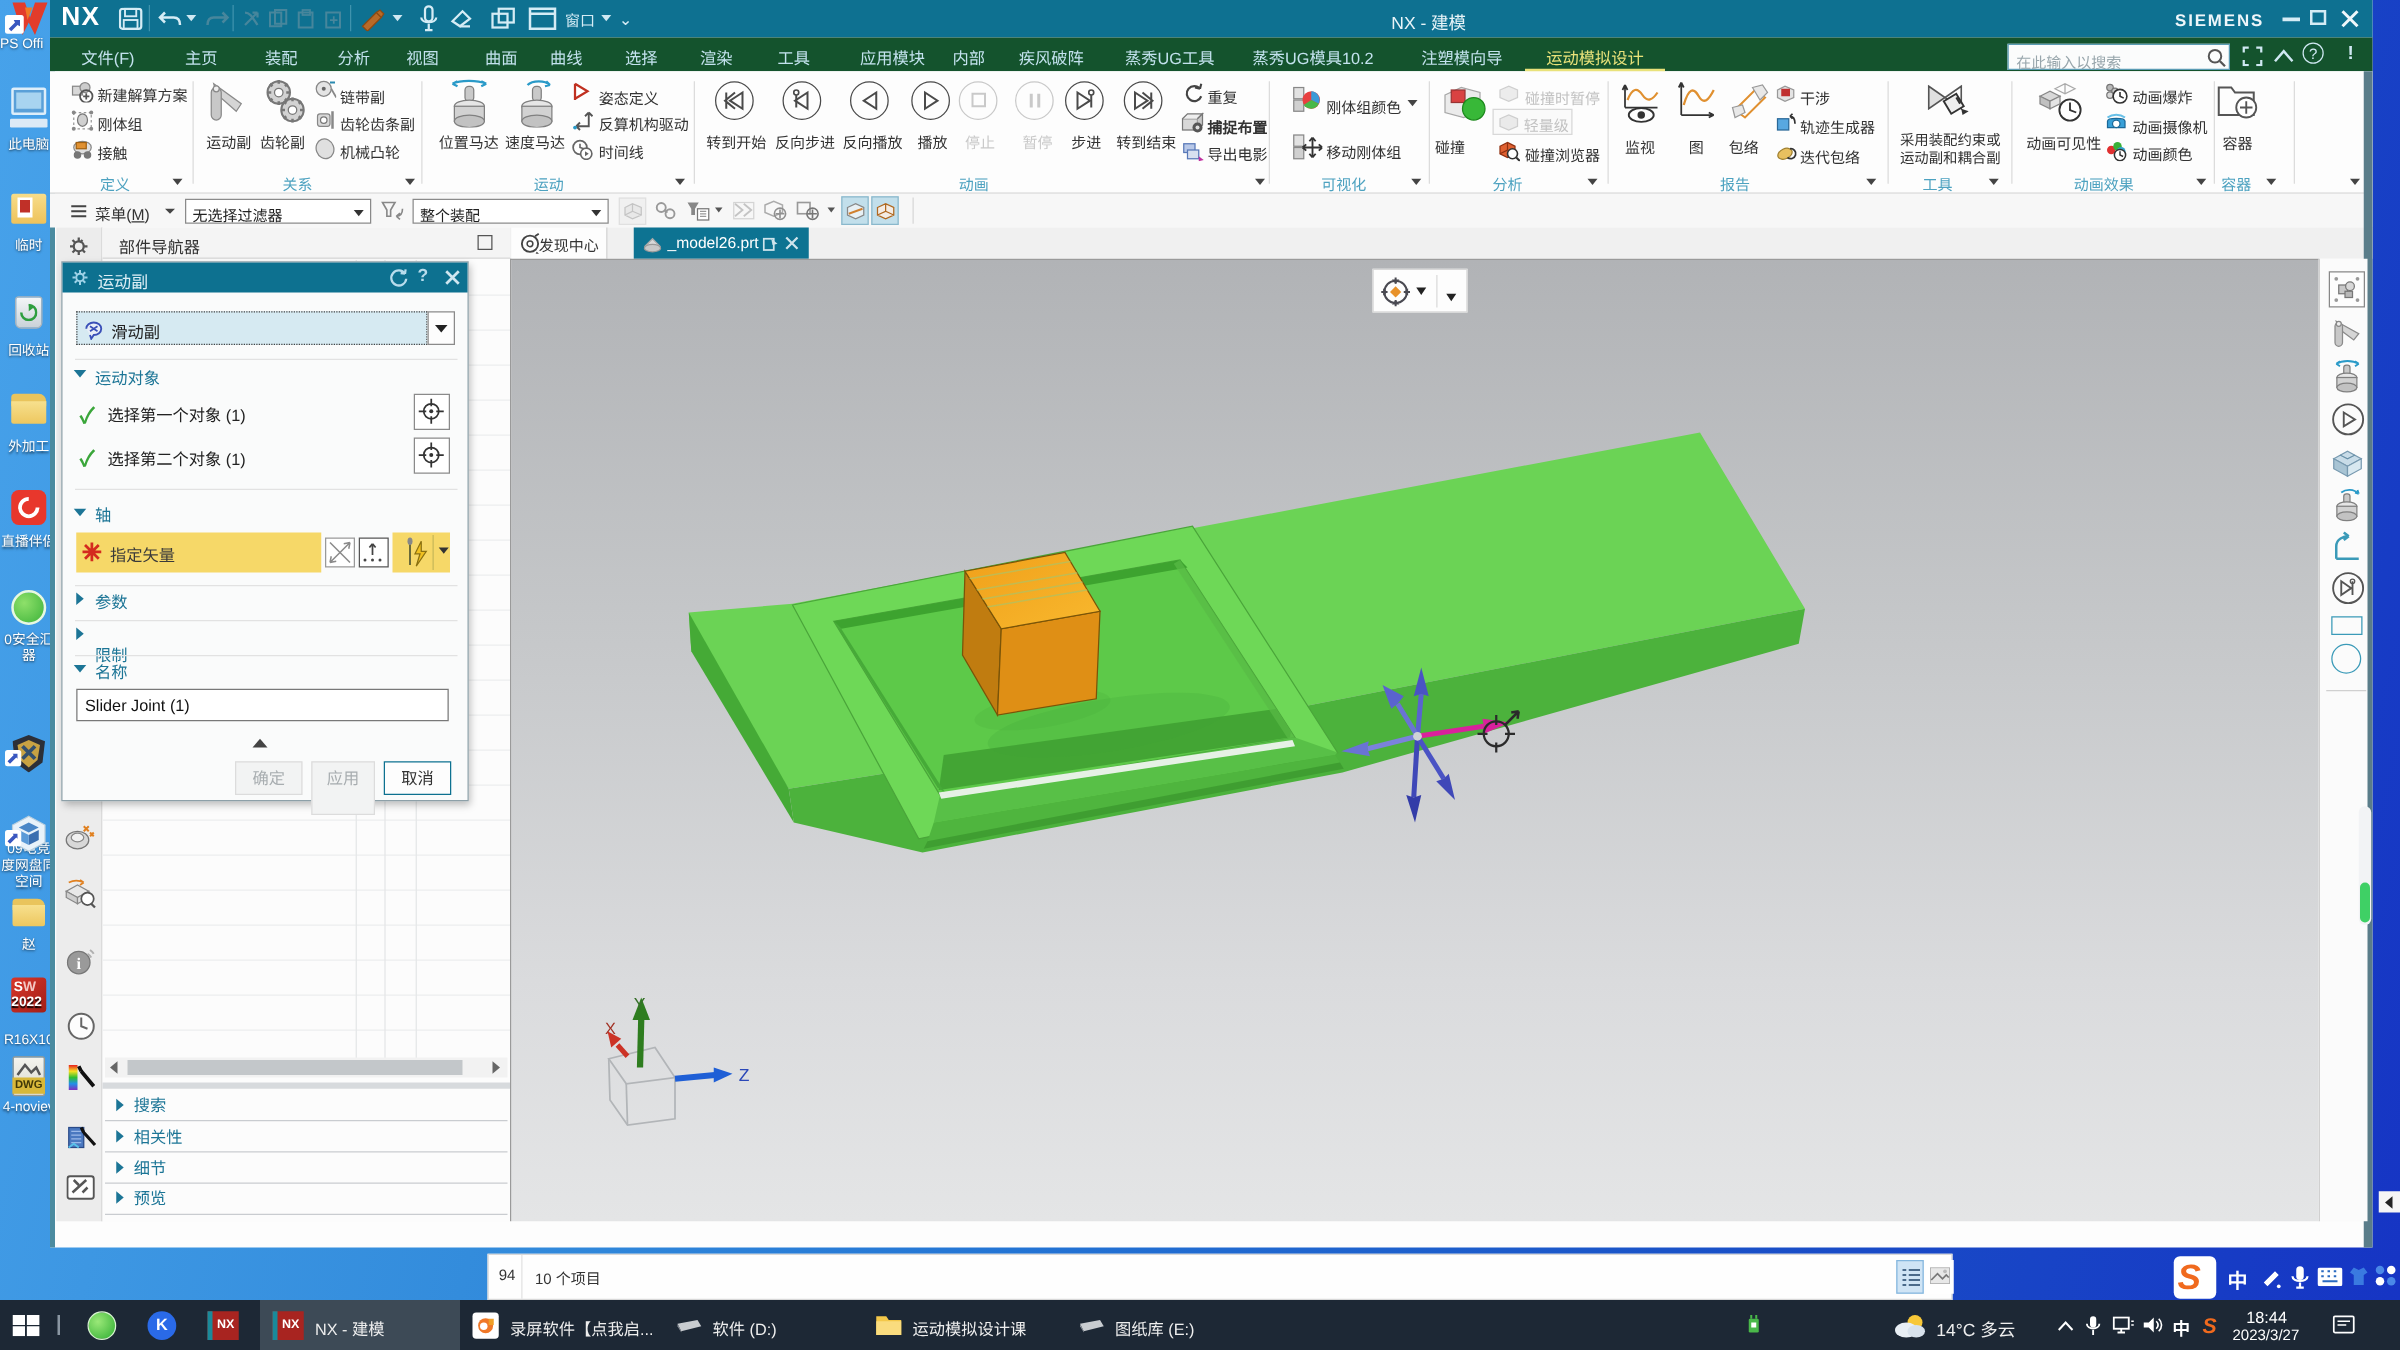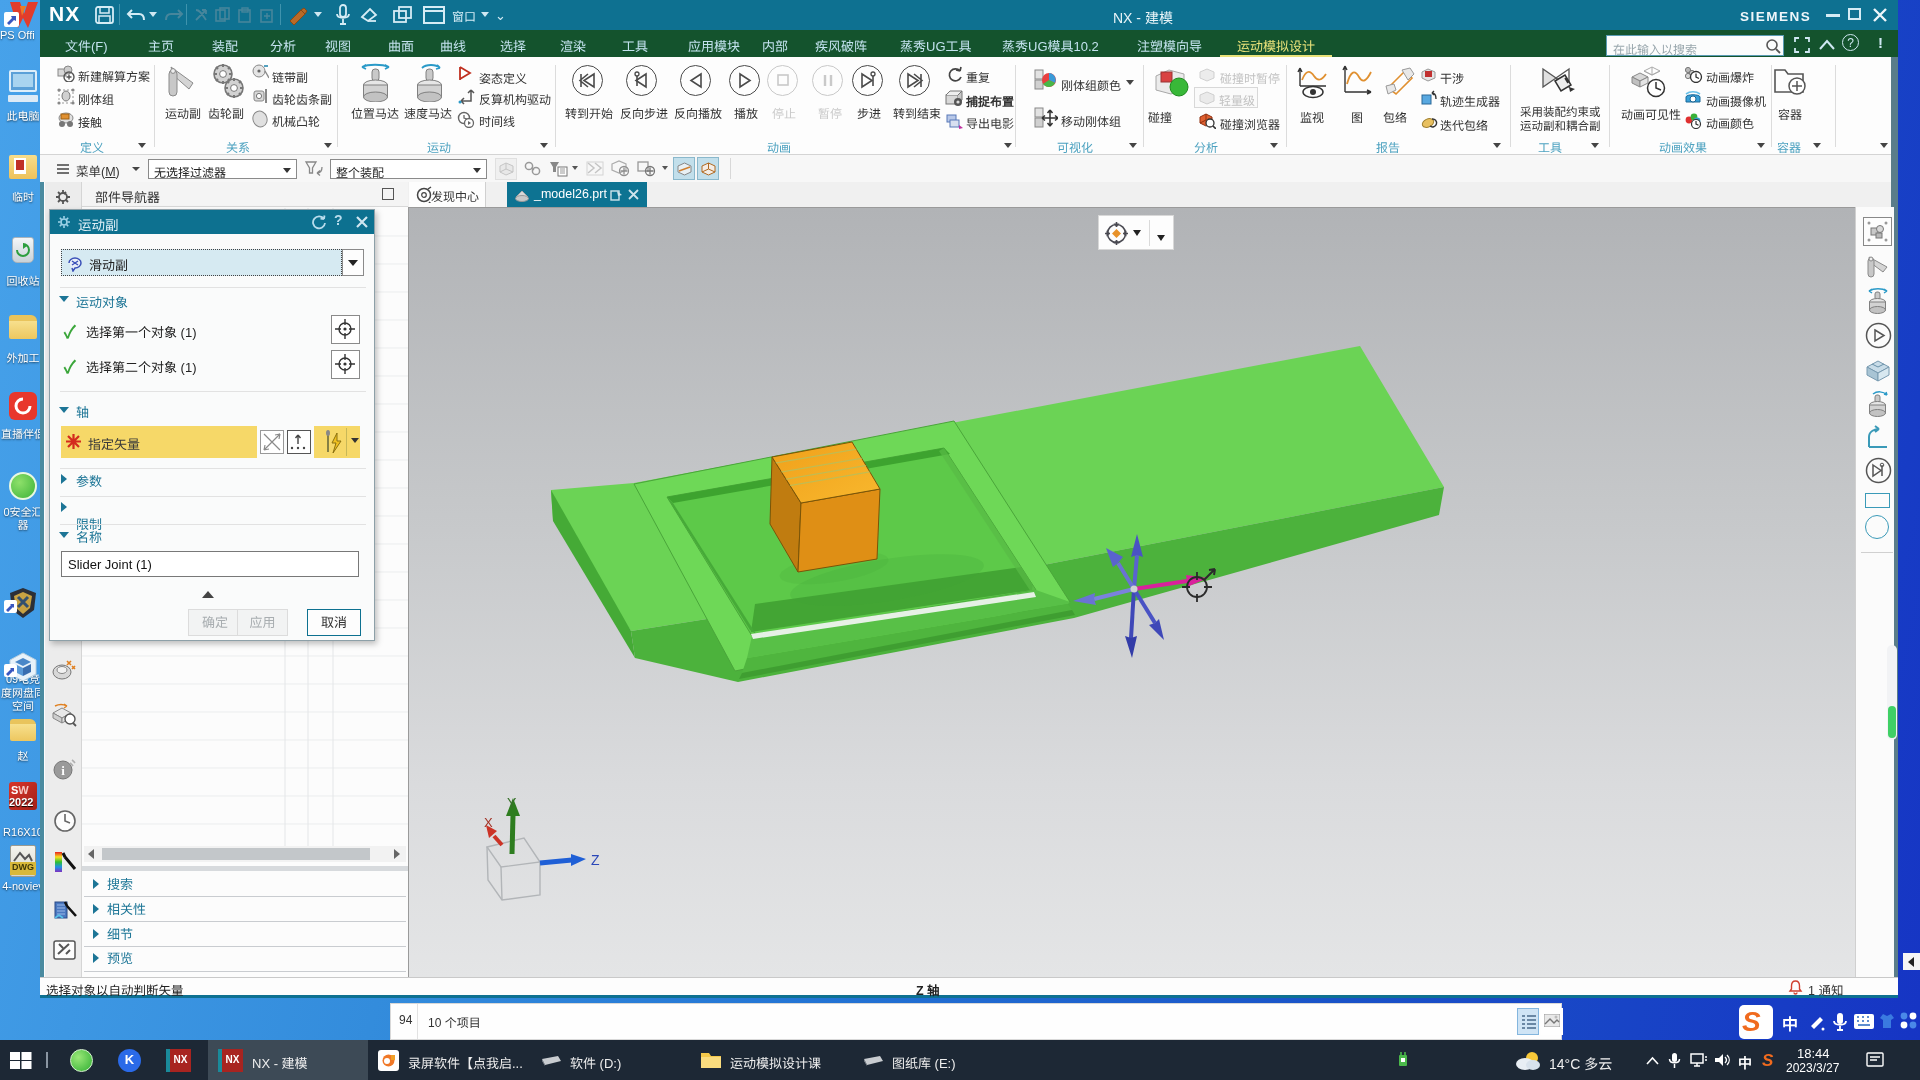--- a/index.html
+++ b/index.html
@@ -857,28 +857,20 @@
         </svg>
       <svg class="abs" style="left:9px;top:250px;" width="27" height="27">
           <circle cx="13.5" cy="13.5" r="12" fill="none" stroke="#555" stroke-width="1.5"></circle>
           <path d="M8 8 L16 13.5 L8 19 Z M17 8 l0 11" fill="none" stroke="#555" stroke-width="1.5"></path>
           <circle cx="17" cy="8" r="1.8" fill="none" stroke="#555"></circle>
         </svg>
       <div class="abs" style="left:9px;top:286px;width:25px;height:15px;border:1.6px solid #3a9ab8;"></div>
       <div class="abs" style="left:9px;top:308px;width:24px;height:24px;border:1.6px solid #3a9ab8;border-radius:50%;"></div>
       <div class="abs" style="left:5px;top:345px;width:32px;height:1px;background:#d0d0d0;"></div>
     </div>
-    <div id="statusbar">
-      <div class="abs" style="left:6px;top:2px;font-size:12.5px;color:#222;">选择对象以自动判断矢量</div>
-      <div class="abs" style="left:876px;top:2px;font-size:12.5px;font-weight:bold;color:#222;">Z 轴</div>
-      <svg class="abs" style="left:1748px;top:2px;" width="15" height="15">
-          <path d="M7.5 1 C4.5 1 3.5 3.5 3.5 6 L3.5 9 L2 11 L13 11 L11.5 9 L11.5 6 C11.5 3.5 10.5 1 7.5 1 Z M6 12.5 a1.5 1.5 0 0 0 3 0" fill="none" stroke="#d04030" stroke-width="1.4"></path>
-        </svg>
-      <div class="abs" style="left:1768px;top:2px;font-size:12.5px;color:#333;">1 通知</div>
-    </div>
     <div id="dialog">
       <div class="abs" style="left:0;top:0;width:324px;height:24px;background:#0d7190;">
         <svg class="abs" style="left:6px;top:4px;" width="16" height="16">
             <circle cx="8" cy="8" r="3" fill="none" stroke="#9fd3e8" stroke-width="1.6"></circle>
             <path d="M8 2 l0 2.5 M8 11.5 l0 2.5 M2 8 l2.5 0 M11.5 8 l2.5 0 M3.8 3.8 l1.8 1.8 M10.4 10.4 l1.8 1.8 M12.2 3.8 l-1.8 1.8 M5.6 10.4 l-1.8 1.8" stroke="#9fd3e8" stroke-width="1.6"></path>
           </svg>
         <div class="abs" style="left:28px;top:4px;font-size:13.5px;color:#ddeef5;">运动副</div>
         <svg class="abs" style="left:261px;top:4px;" width="16" height="16">
             <path d="M13 5 A6 6 0 1 0 14 9 M13 5 l-3.5 -.5 M13 5 l.5 -3.5" fill="none" stroke="#b8dcec" stroke-width="1.8"></path>
           </svg>
@@ -946,21 +938,21 @@
       <div class="dtri closed" style="left:11px;top:292px;"></div>
       <div class="dsec" style="left:26px;top:289px;margin-top:15px;">限制</div>
       <div class="dline" style="top:314px;"></div>
       <div class="dtri open" style="left:9px;top:322px;"></div>
       <div class="dsec" style="left:26px;top:317px;">名称</div>
       <div class="abs" style="left:11px;top:341px;width:298px;height:26px;background:#fff;border:1px solid #787878;">
         <div class="abs" style="left:6px;top:5px;font-size:13px;color:#111;">Slider Joint (1)</div>
       </div>
       <div class="abs" style="left:152px;top:381px;width:0;height:0;border-left:6px solid transparent;border-right:6px solid transparent;border-bottom:7px solid #444;"></div>
       <div class="abs" style="left:138px;top:399px;width:54px;height:27px;background:#f2f3f3;border:1px solid #dcdcdc;color:#a8adb0;font-size:13px;text-align:center;line-height:25px;">确定</div>
-      <div class="abs" style="left:187px;top:399px;width:51px;height:27px;background:#f2f3f3;border:1px solid #dcdcdc;color:#a8adb0;font-size:13px;text-align:center;line-height:25px;">应用</div>
+      <div class="abs" style="left:199px;top:399px;width:51px;height:43px;background:#f2f3f3;border:1px solid #dcdcdc;color:#a8adb0;font-size:13px;text-align:center;line-height:25px;">应用</div>
       <div class="abs" style="left:257px;top:399px;width:54px;height:27px;background:#fdfdfd;border:1px solid #0d7190;color:#333;font-size:13px;text-align:center;line-height:25px;">取消</div>
     </div>
   </div>
   <div id="explbar">
     <div class="abs" style="left:8px;top:9px;font-size:12px;color:#333;">94</div>
     <div class="abs" style="left:26px;top:0;width:1px;height:35px;background:#e2e2e2;"></div>
     <div class="abs" style="left:37px;top:9px;font-size:12px;color:#333;">10 个项目</div>
     <div class="abs" style="left:1126px;top:4px;width:22px;height:27px;background:#cfe4f5;border:1px solid #84b6de;">
       <svg class="abs" style="left:3px;top:5px;" width="16" height="16">
           <path d="M1 2 l3 0 M6 2 l9 0 M1 6 l3 0 M6 6 l9 0 M1 10 l3 0 M6 10 l9 0 M1 14 l3 0 M6 14 l9 0" stroke="#4a6a8a" stroke-width="1.5"></path>

